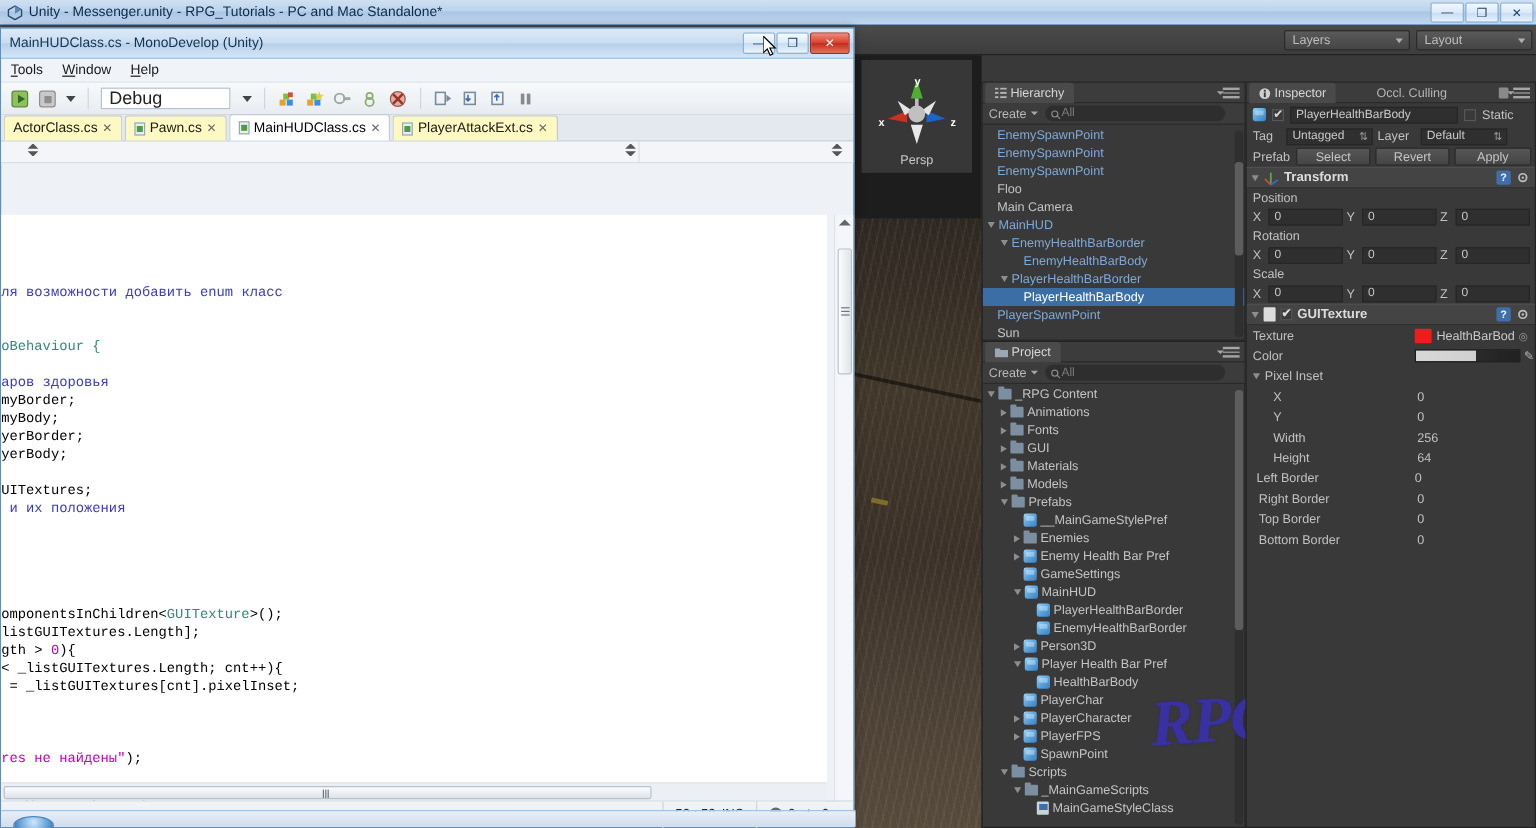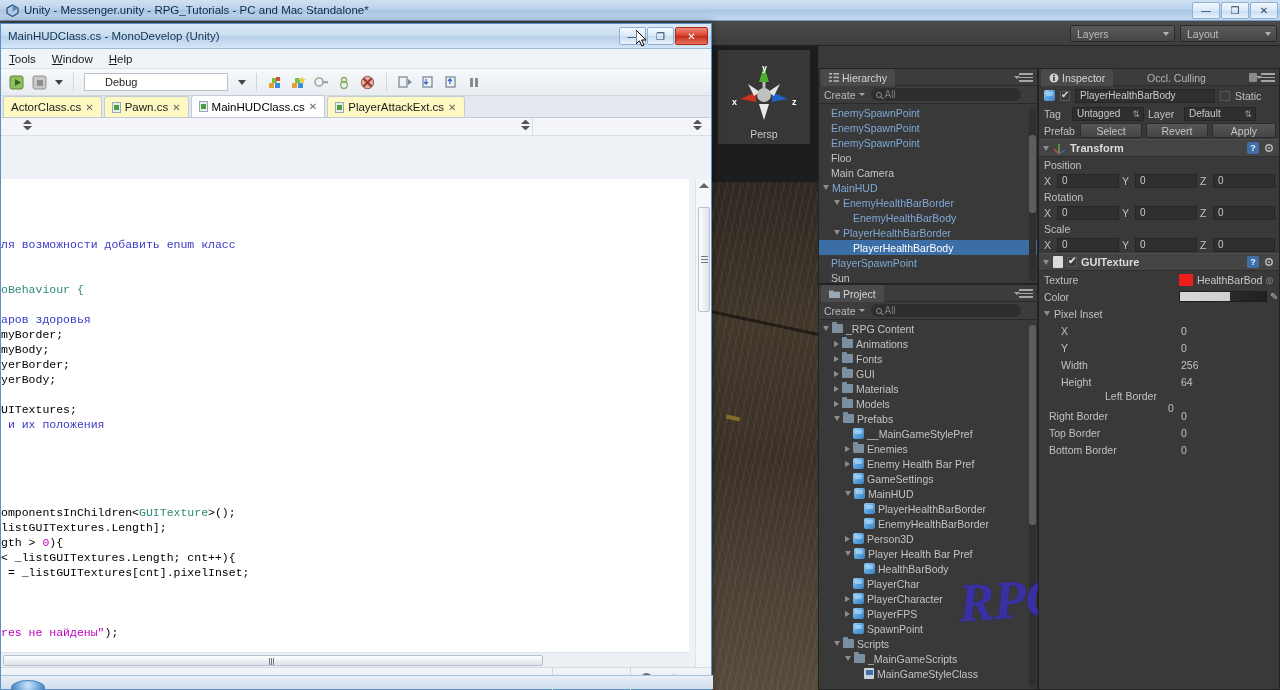--- a/index.html
+++ b/index.html
@@ -240,22 +240,22 @@
   }
   .mono-menubar span u { text-decoration:underline; }
   .mono-toolbar {
     height:27px; background:linear-gradient(180deg,#f7f9fb,#e8ecf1);
     border-bottom:1px solid #d3d9e0;
     display:flex; align-items:center; padding-left:8px; gap:6px;
   }
   .tb-sep { width:1px; height:18px; background:#cfd6de; margin:0 4px; }
   .tb-ic { width:17px; height:17px; border-radius:2px; flex:none; position:relative; }
   .tb-combo {
-    width:144px; height:18px; background:#fff; border:1px solid #b9c2cc;
-    display:flex; align-items:center; padding-left:20px; font-size:11px; color:#222;
+    width:108px; height:18px; background:#fff; border:1px solid #b9c2cc;
+    display:flex; align-items:center; padding-left:6px; font-size:15px; color:#222;
   }
   .mono-tabs {
     height:22px; background:#e4e9ef; display:flex; align-items:flex-end;
     padding-left:2px; border-bottom:1px solid #c3ccd6;
   }
   .mtab {
     height:21px; display:flex; align-items:center; gap:4px;
     padding:0 7px; font-size:11.5px; color:#1a1a1a;
     background:#fef9c3; border:1px solid #c3ccd6; border-bottom:none;
     border-radius:3px 3px 0 0; margin-right:2px;
@@ -807,21 +807,21 @@
           <span>0</span>
         </div>
         <div class="insp-row" style="padding-left: 22px;">
           <span style="width:120px">Width</span>
           <span>256</span>
         </div>
         <div class="insp-row" style="padding-left: 22px;">
           <span style="width:120px">Height</span>
           <span>64</span>
         </div>
-        <div class="insp-row" style="padding-left: 24px; flex-direction: column;">
+        <div class="insp-row" style="padding-left: 8px;">
           <span style="width:132px">Left Border</span>
           <span>0</span>
         </div>
         <div class="insp-row" style="padding-left: 10px;">
           <span style="width:132px">Right Border</span>
           <span>0</span>
         </div>
         <div class="insp-row" style="padding-left: 10px;">
           <span style="width:132px">Top Border</span>
           <span>0</span>

